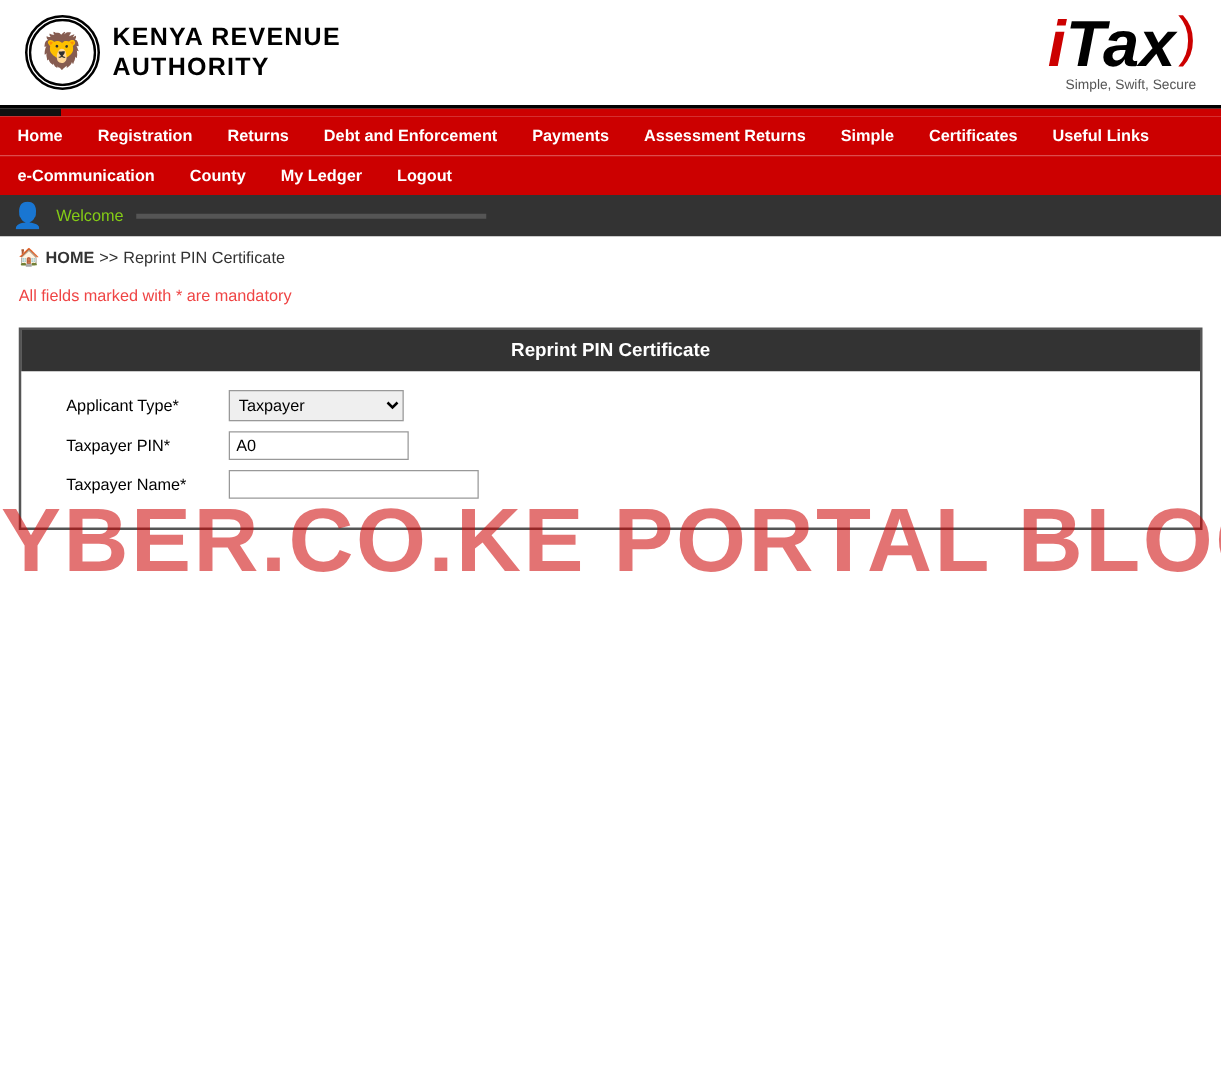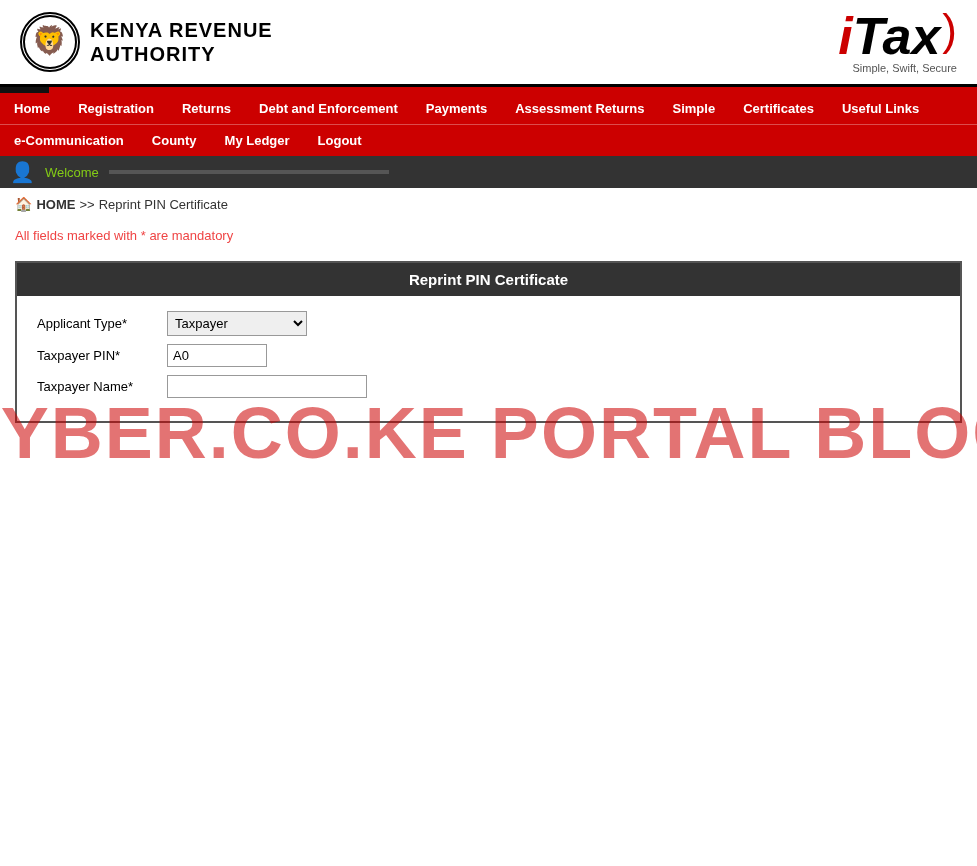--- a/index.html
+++ b/index.html
@@ -25,21 +25,21 @@
     .breadcrumb a { color: #333; text-decoration: none; font-weight: bold; }
 
     
     .mandatory-note { color: #ef4444; padding: 8px 15px; font-size: 13px; }
 
     
     .form-container { margin: 10px 15px; border: 2px solid #555; }
     .form-header { background: #333; color: #fff; text-align: center; padding: 8px; font-size: 15px; font-weight: bold; }
     .form-body { padding: 15px 20px; }
     .form-row { display: flex; align-items: center; margin-bottom: 8px; gap: 10px; }
-    .form-label { min-width: 120px; font-size: 13px; color: #000; }
+    .form-label { min-width: 120px; font-size: 13px; color: #000; margin-left: 16px; }
     .form-control { border: 1px solid #999; padding: 3px 5px; font-size: 13px; }
     .form-control-select { border: 1px solid #999; padding: 3px; font-size: 13px; min-width: 140px; }
     .form-actions { display: flex; justify-content: center; gap: 10px; margin-top: 10px; }
     .btn { padding: 4px 16px; font-size: 13px; cursor: pointer; border: 1px solid #555; background: #ddd; font-weight: bold; }
 
     
     .watermark { position: fixed; top: 50%; left: 50%; transform: translate(-50%, -50%); font-size: 72px; font-weight: 900; color: rgba(204,0,0,0.55); white-space: nowrap; pointer-events: none; z-index: 9999; letter-spacing: 2px; }
 
     
     .itax-container { display: flex; align-items: center; gap: 0; }
@@ -119,21 +119,21 @@
     <div class="form-row">
       <label class="form-label">Applicant Type*</label>
       <select class="form-control-select">
         <option>Taxpayer</option>
         <option>Tax Agent</option>
       </select>
     </div>
 
     <div class="form-row">
       <label class="form-label">Taxpayer PIN*</label>
-      <input type="text" class="form-control" value="A0" style="width: 100px;">
+      <input type="text" class="form-control" value="A0" style="width: 144px;">
     </div>
 
     <div class="form-row">
       <label class="form-label">Taxpayer Name*</label>
       <input type="text" class="form-control" style="width: 200px;">
     </div>
 
 
   </div>
 </div>

